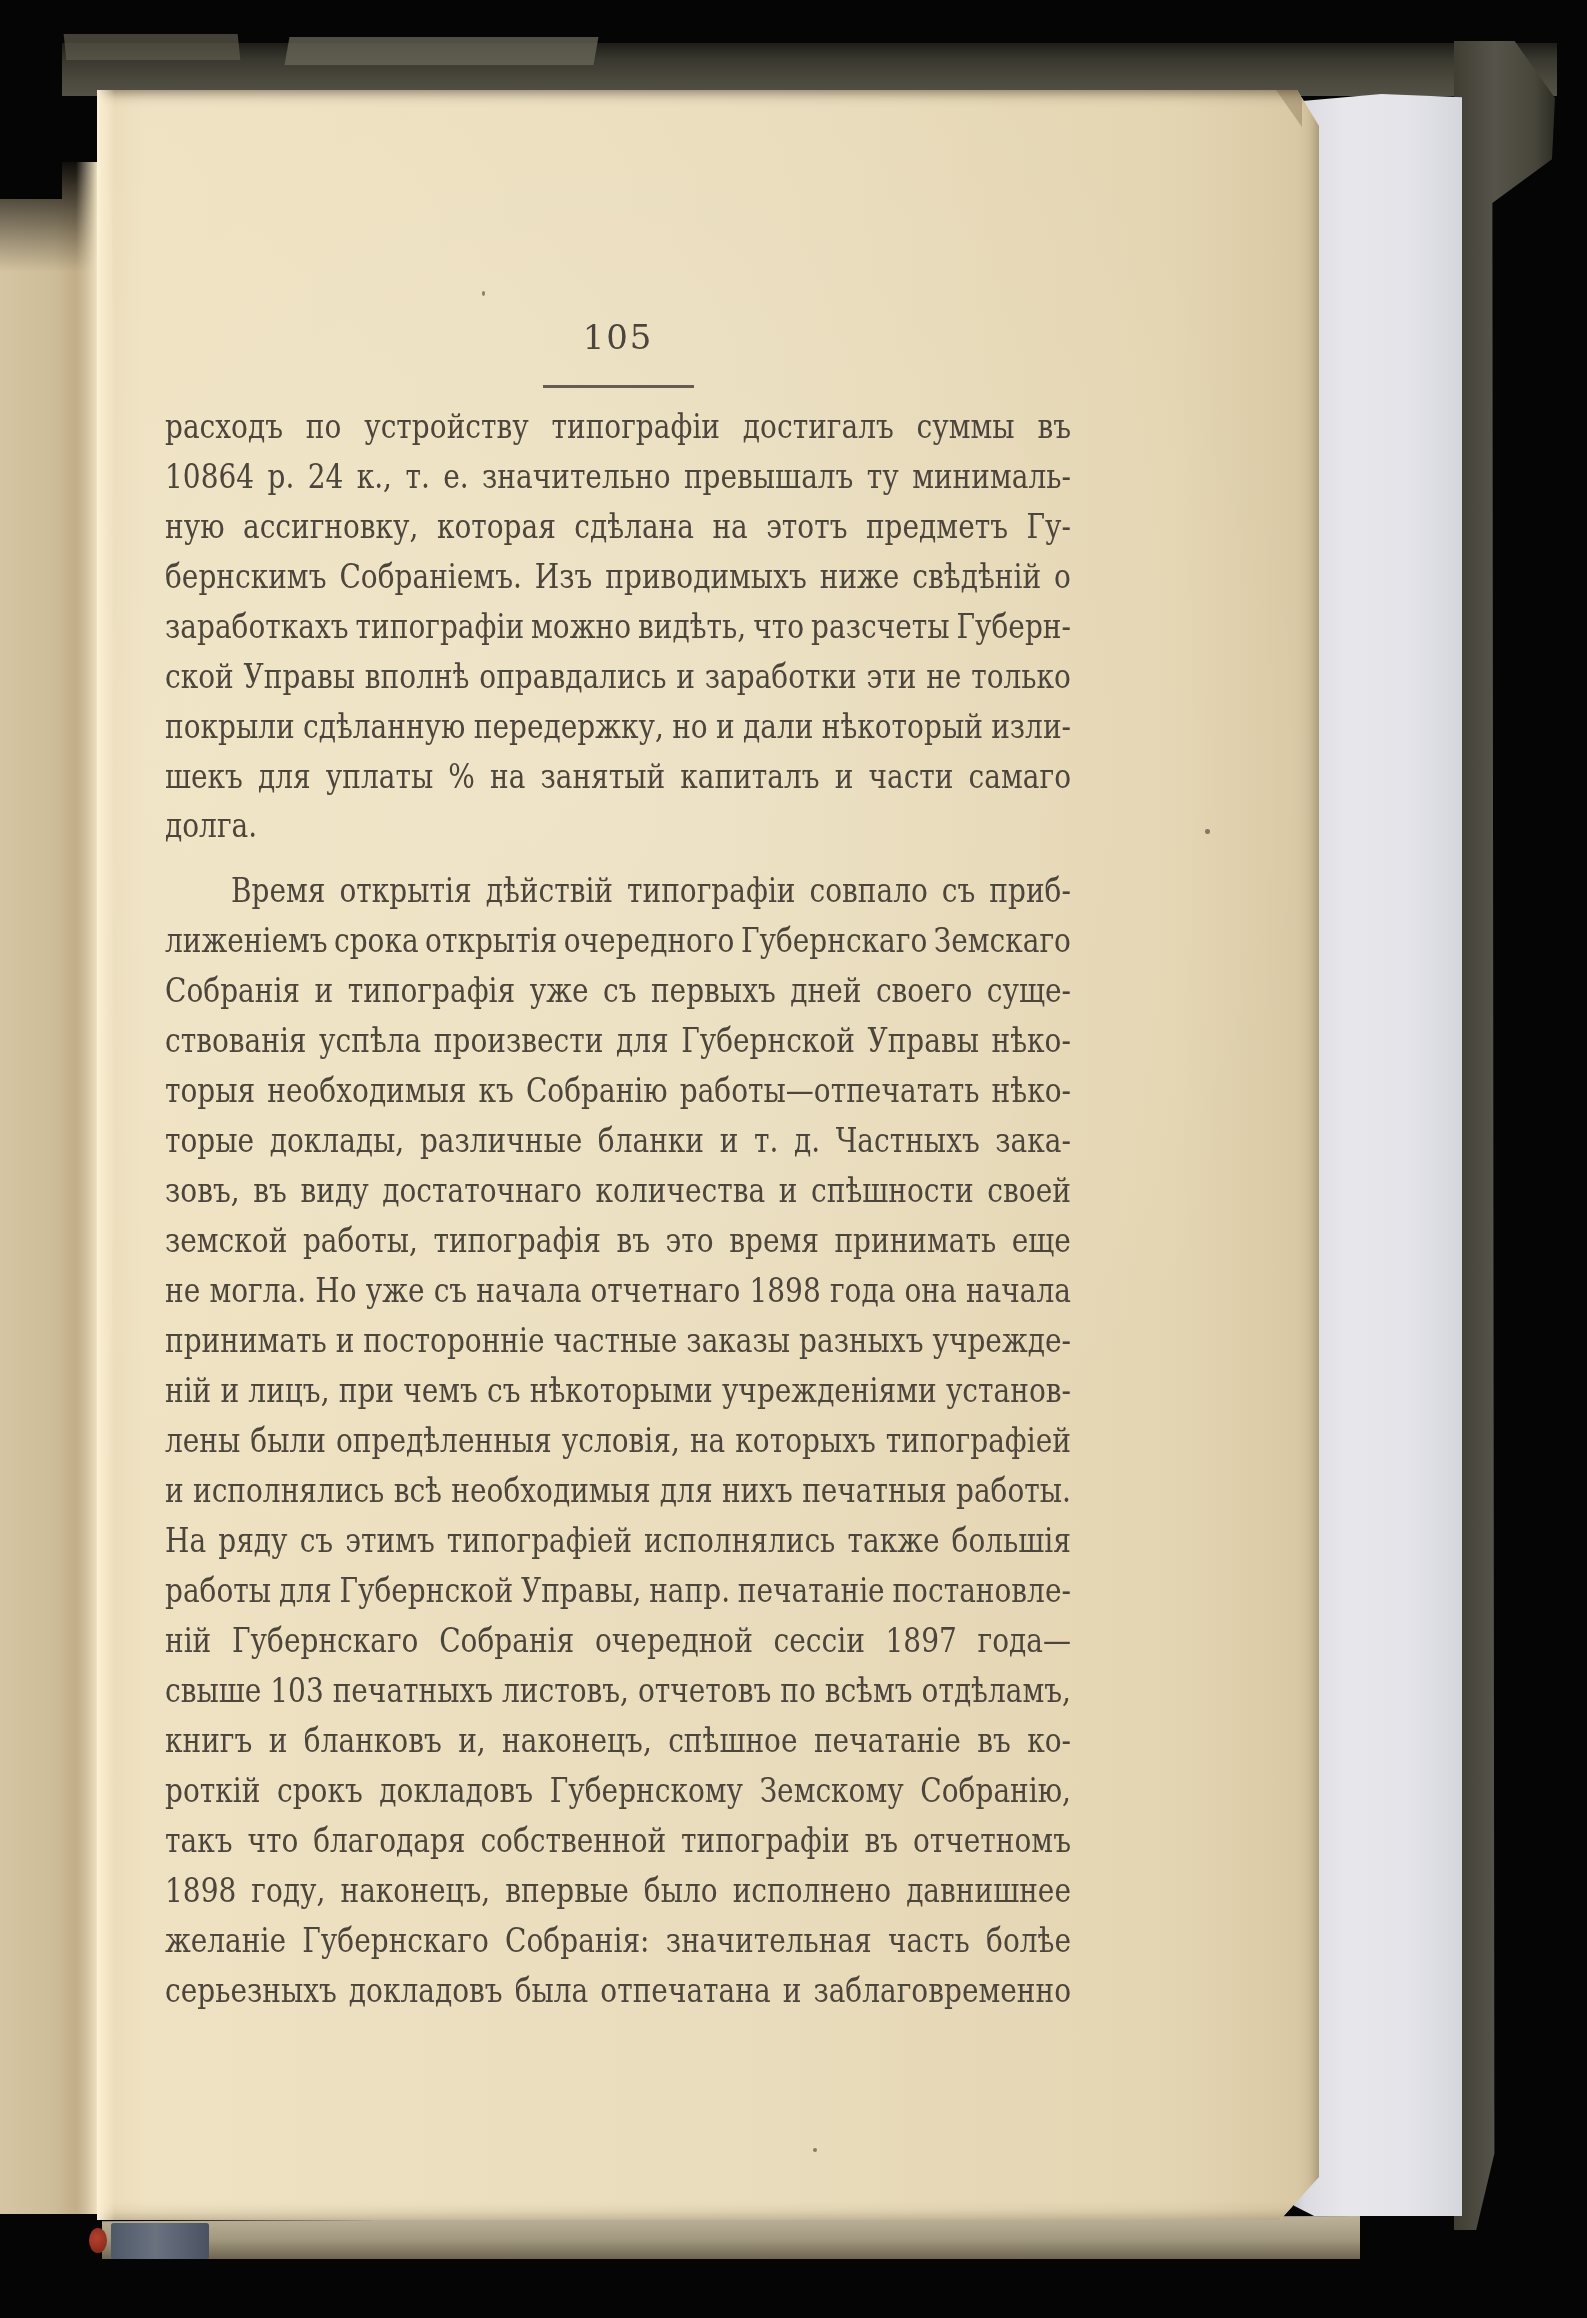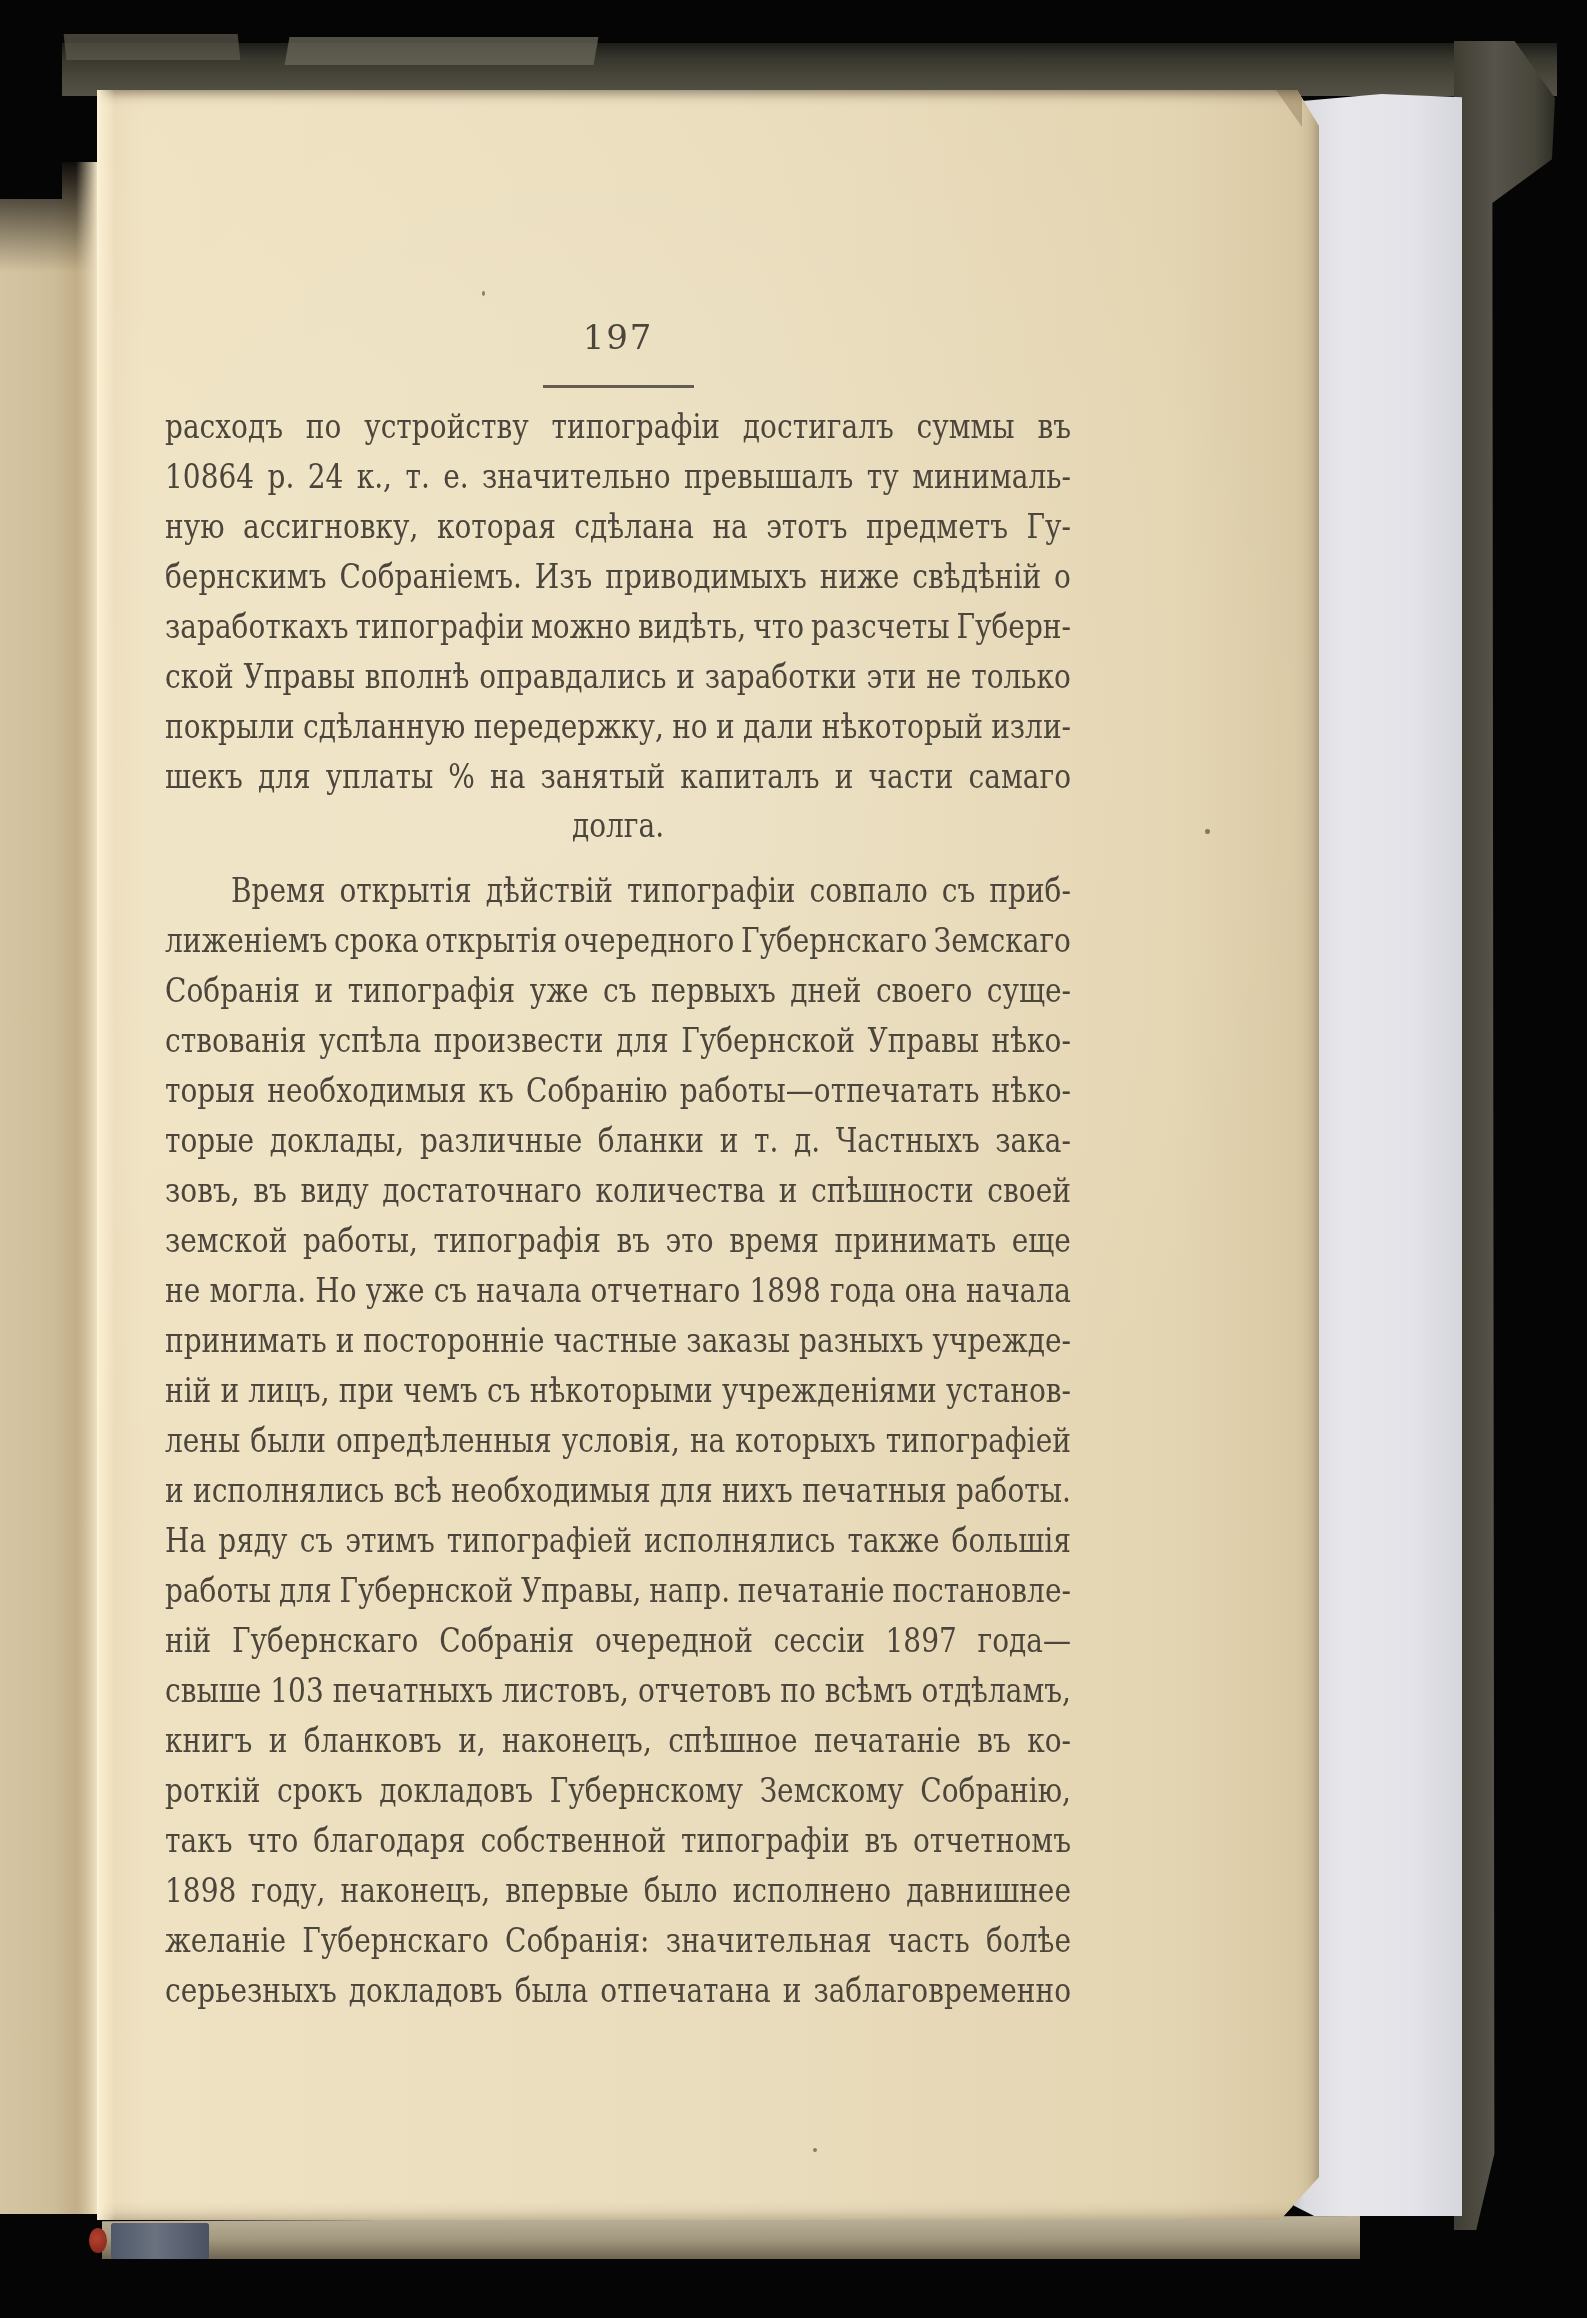--- a/index.html
+++ b/index.html
@@ -53,21 +53,21 @@
     clip-path:polygon(0 0,calc(100% - 22px) 0,100% 36px,100% calc(100% - 43px),calc(100% - 39px) 100%,0 100%);}
   .page:before{content:"";position:absolute;left:0;top:0;width:18px;height:100%;
     background:linear-gradient(90deg,rgba(255,245,216,.95),rgba(255,245,216,0));}
   .fold-shadow{position:absolute;right:17px;top:0;width:0;height:0;
     border-left:26px solid transparent;border-top:37px solid rgba(90,70,40,.28);}
 
   
   .content{position:absolute;left:68px;top:0;width:906px;color:#4c453b;}
   .page-number{margin-top:227px;text-align:center;font-size:34px;letter-spacing:1.9px;}
   .number-rule{width:151px;height:3.2px;background:#564f43;margin:28px auto 0 auto;opacity:.9;}
-  .text-lines{margin-top:13px;text-align:center;}
+  .text-lines{margin-top:13px;}
   .line{height:50px;display:flex;justify-content:space-between;align-items:center;
     font-size:28px;transform:scaleY(1.18);white-space:nowrap;}
   .line.noflex{display:block;line-height:50px;white-space:nowrap;}
   .line.indent{padding-left:66px;}
   .para2{margin-top:14px;}
 
   
   .speck{position:absolute;border-radius:50%;background:rgba(70,60,45,.6);z-index:6;}
 </style>
 </head>
@@ -87,21 +87,21 @@
   <div class="red-spot"></div>
 
   <div class="white-sheet"></div>
 
   <div class="facing-page"></div>
   <div class="corner-dark"></div>
 
   <div class="page">
     <div class="fold-shadow"></div>
     <div class="content">
-      <div class="page-number">197</div>
+      <div class="page-number">105</div>
       <div class="number-rule"></div>
       <div class="text-lines" id="text-lines">
           <div class="line">
             <span>расходъ</span>
             <span>по</span>
             <span>устройству</span>
             <span>типографіи</span>
             <span>достигалъ</span>
             <span>суммы</span>
             <span>въ</span>

